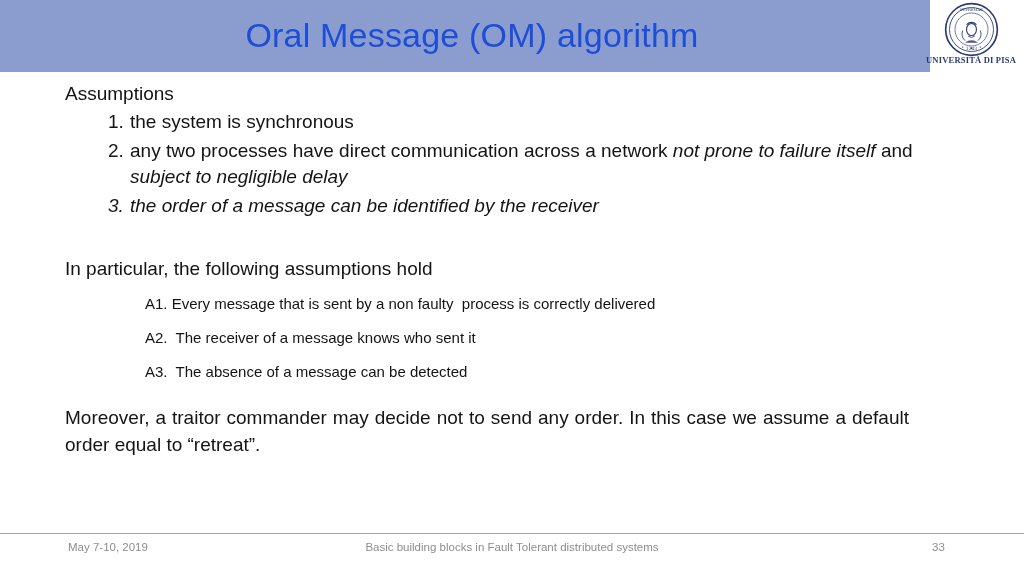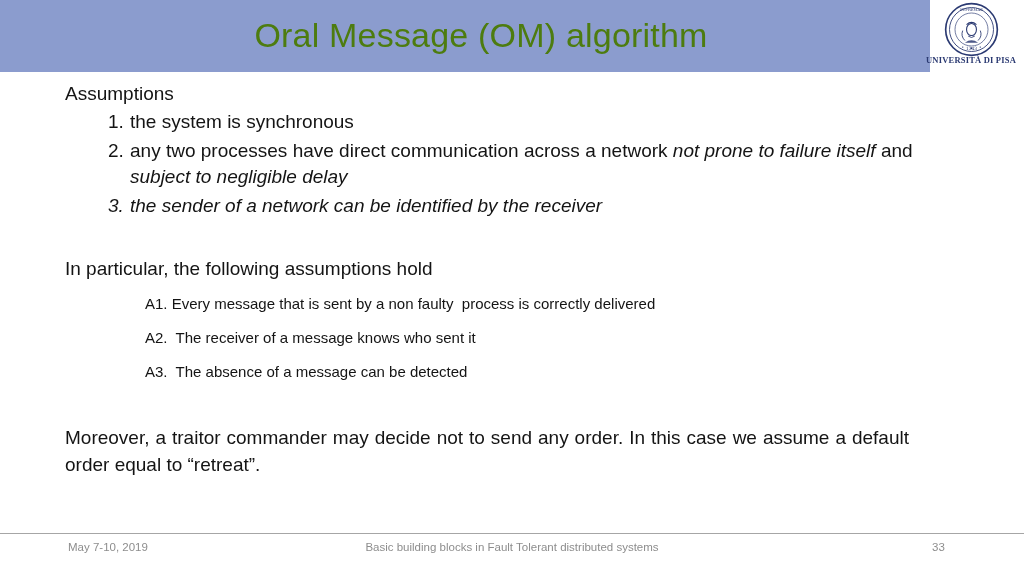--- a/index.html
+++ b/index.html
@@ -23,25 +23,25 @@
   .header-band {
     position: absolute;
     left: 0;
     top: 0;
     width: 930px;
     height: 72px;
     background: #8b9cce;
   }
   .slide-title {
     position: absolute;
-    left: 16px;
+    left: 7px;
     top: 9px;
     width: 930px;
     text-align: center;
-    color: #4d7c0f;
+    color: #1d4ed8;
     font-size: 34px;
     font-weight: 300;
     letter-spacing: 0.2px;
     line-height: 52px;
     white-space: nowrap;
   }
   .logo-box {
     position: absolute;
     left: 930px;
     top: 0;
@@ -123,21 +123,21 @@
   .a-item {
     font-size: 15px;
     line-height: 34px;
     color: #141414;
     white-space: pre;
   }
 
   .para-moreover {
     position: absolute;
     left: 65px;
-    top: 352px;
+    top: 332px;
     width: 844px;
     font-size: 19px;
     line-height: 27px;
     text-align: justify;
     color: #141414;
   }
 
   
   .footer-rule {
     position: absolute;
@@ -202,21 +202,21 @@
         <span>the system is synchronous</span>
       </div>
 
       <div class="num-item">
         <span class="num">2.</span>
         <span><span>any two processes have direct communication across a network </span><span class="it">not prone to failure itself</span><span> and </span><span class="it">subject to negligible delay</span></span>
       </div>
 
       <div class="num-item italic">
         <span class="num">3.</span>
-        <span>the sender of a network can be identified by the receiver</span>
+        <span>the order of a message can be identified by the receiver</span>
       </div>
 
     </div>
 
     <div class="txt heading-inparticular">In particular, the following assumptions hold</div>
 
     <div class="a-list">
       <div class="a-item">A1. Every message that is sent by a non faulty  process is correctly delivered</div>
       <div class="a-item">A2.  The receiver of a message knows who sent it</div>
       <div class="a-item">A3.  The absence of a message can be detected</div>

